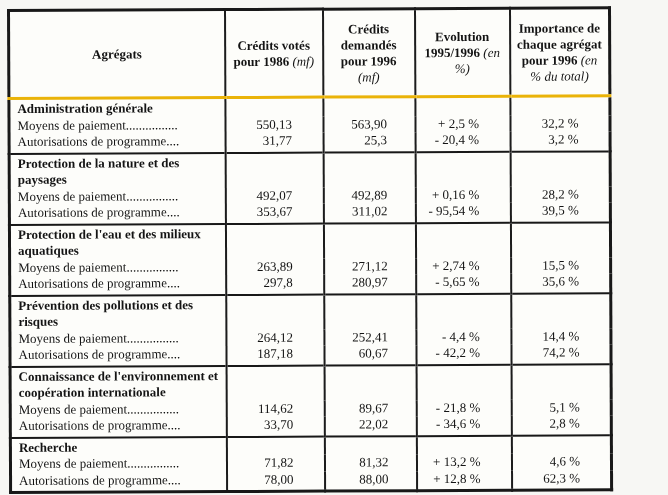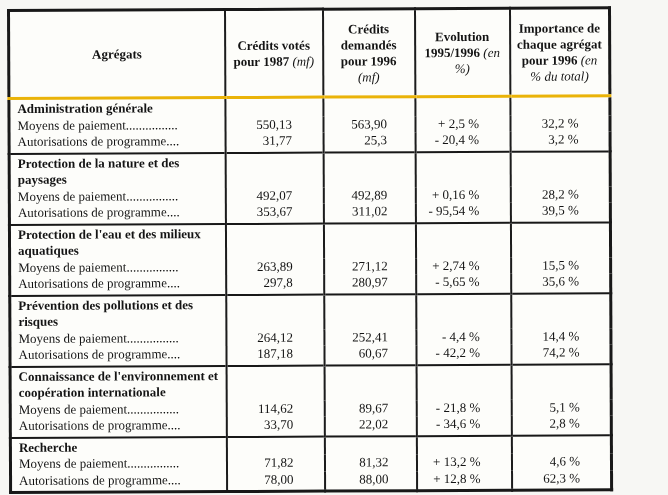--- a/index.html
+++ b/index.html
@@ -74,21 +74,21 @@
         <col class="c-demandes">
         <col class="c-evolution">
         <col class="c-importance">
     </colgroup>
     <thead>
       <tr>
         <th>
           <span class="hlabel">Agrégats</span>
         </th>
         <th>
-          <span class="hlabel">Crédits votés pour 1987</span>
+          <span class="hlabel">Crédits votés pour 1986</span>
           <span class="hnote">(mf)</span>
         </th>
         <th>
           <span class="hlabel">Crédits demandés pour 1996</span>
           <span class="hnote">(mf)</span>
         </th>
         <th>
           <span class="hlabel">Evolution 1995/1996</span>
           <span class="hnote">(en %)</span>
         </th>

